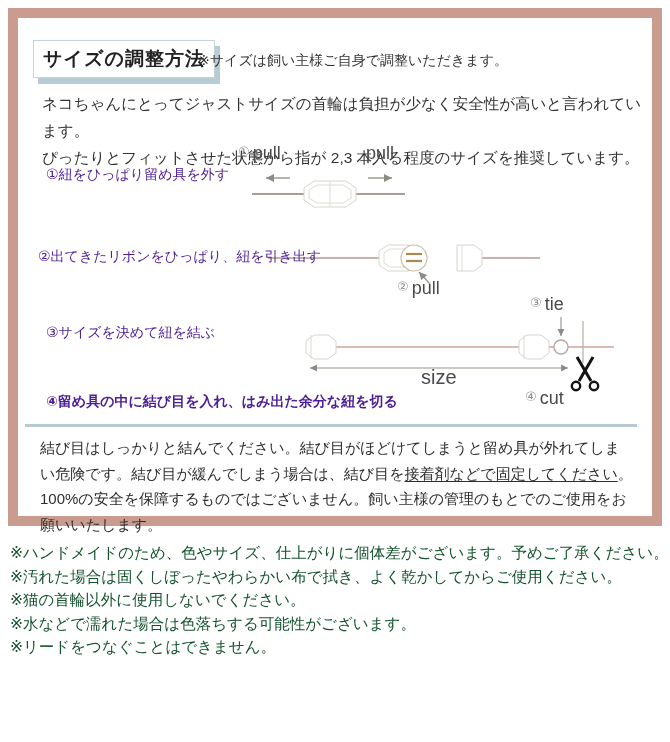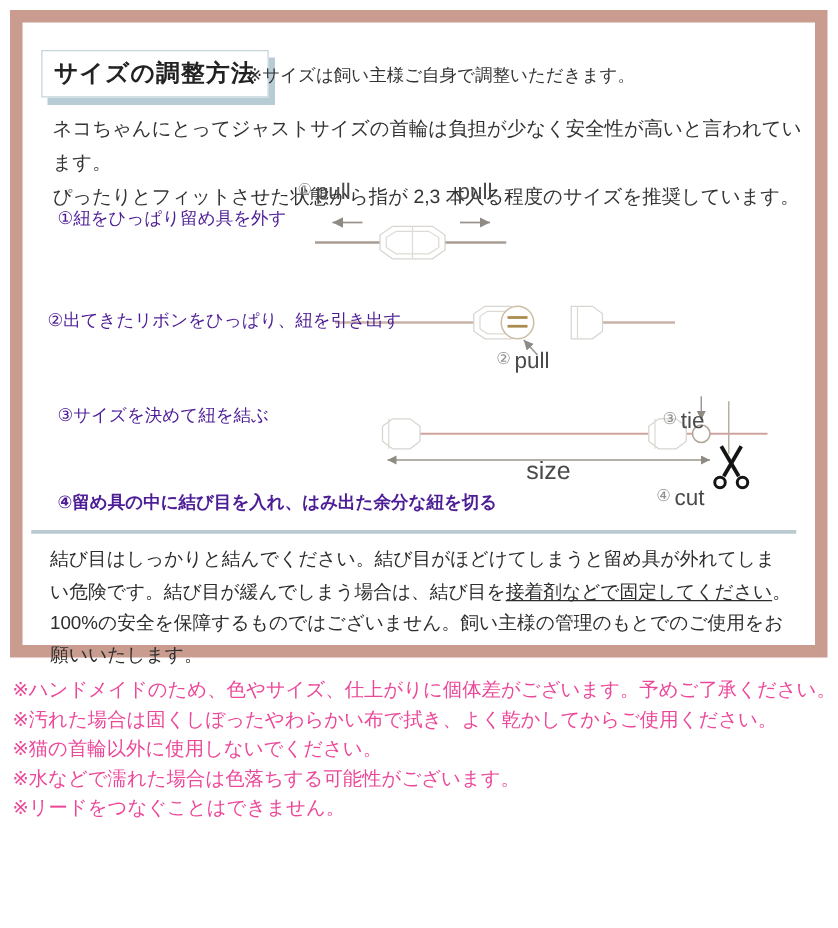--- a/index.html
+++ b/index.html
@@ -33,21 +33,21 @@
   .cnum{font-size:13px;color:#8f8f8f;position:relative;top:-3px;margin-right:3px;}
   .svg-layer{left:0;top:0;pointer-events:none;}
   
   .divider{left:25px;top:424px;width:612px;height:3px;background:#b9c9d0;}
   .warning{
     left:40px;top:435px;width:594px;
     font-size:15px;line-height:25.5px;color:#2e2e2e;
   }
   .warning .ul{text-decoration:underline;text-underline-offset:2px;}
   
-  .notes{left:10px;top:541px;width:656px;font-size:15.5px;line-height:23.5px;color:#ec4899;}
+  .notes{left:10px;top:541px;width:656px;font-size:15.5px;line-height:23.5px;color:#14532d;}
   .notes div{white-space:nowrap;}
 </style>
 </head>
 <body>
 
 <div class="page">
 
   <div class="abs frame"></div>
 
   <svg class="abs svg-layer" width="670" height="742" viewBox="0 0 670 742">
@@ -128,21 +128,21 @@
   <div class="abs step-label s3">③サイズを決めて紐を結ぶ</div>
   <div class="abs step-label s4">④留め具の中に結び目を入れ、はみ出た余分な紐を切る</div>
 
   <div class="abs dlabel" style="left:238px;top:143px;">
     <span class="cnum">①</span><span>pull</span>
   </div>
   <div class="abs dlabel" style="left:366px;top:143px;">pull</div>
   <div class="abs dlabel" style="left:397px;top:278px;">
     <span class="cnum">②</span><span>pull</span>
   </div>
-  <div class="abs dlabel" style="left:530px;top:294px;margin-top:32px;">
+  <div class="abs dlabel" style="left:530px;top:294px;">
     <span class="cnum">③</span><span>tie</span>
   </div>
   <div class="abs dlabel" style="left:421px;top:366px;font-size:20px;">size</div>
   <div class="abs dlabel" style="left:525px;top:388px;">
     <span class="cnum">④</span><span>cut</span>
   </div>
 
   <div class="abs divider"></div>
   <div class="abs warning">
     <span>結び目はしっかりと結んでください。結び目がほどけてしまうと留め具が外れてしまい危険です。結び目が緩んでしまう場合は、結び目を</span><span class="ul">接着剤などで固定してください</span><span>。100%の安全を保障するものではございません。飼い主様の管理のもとでのご使用をお願いいたします。</span>

